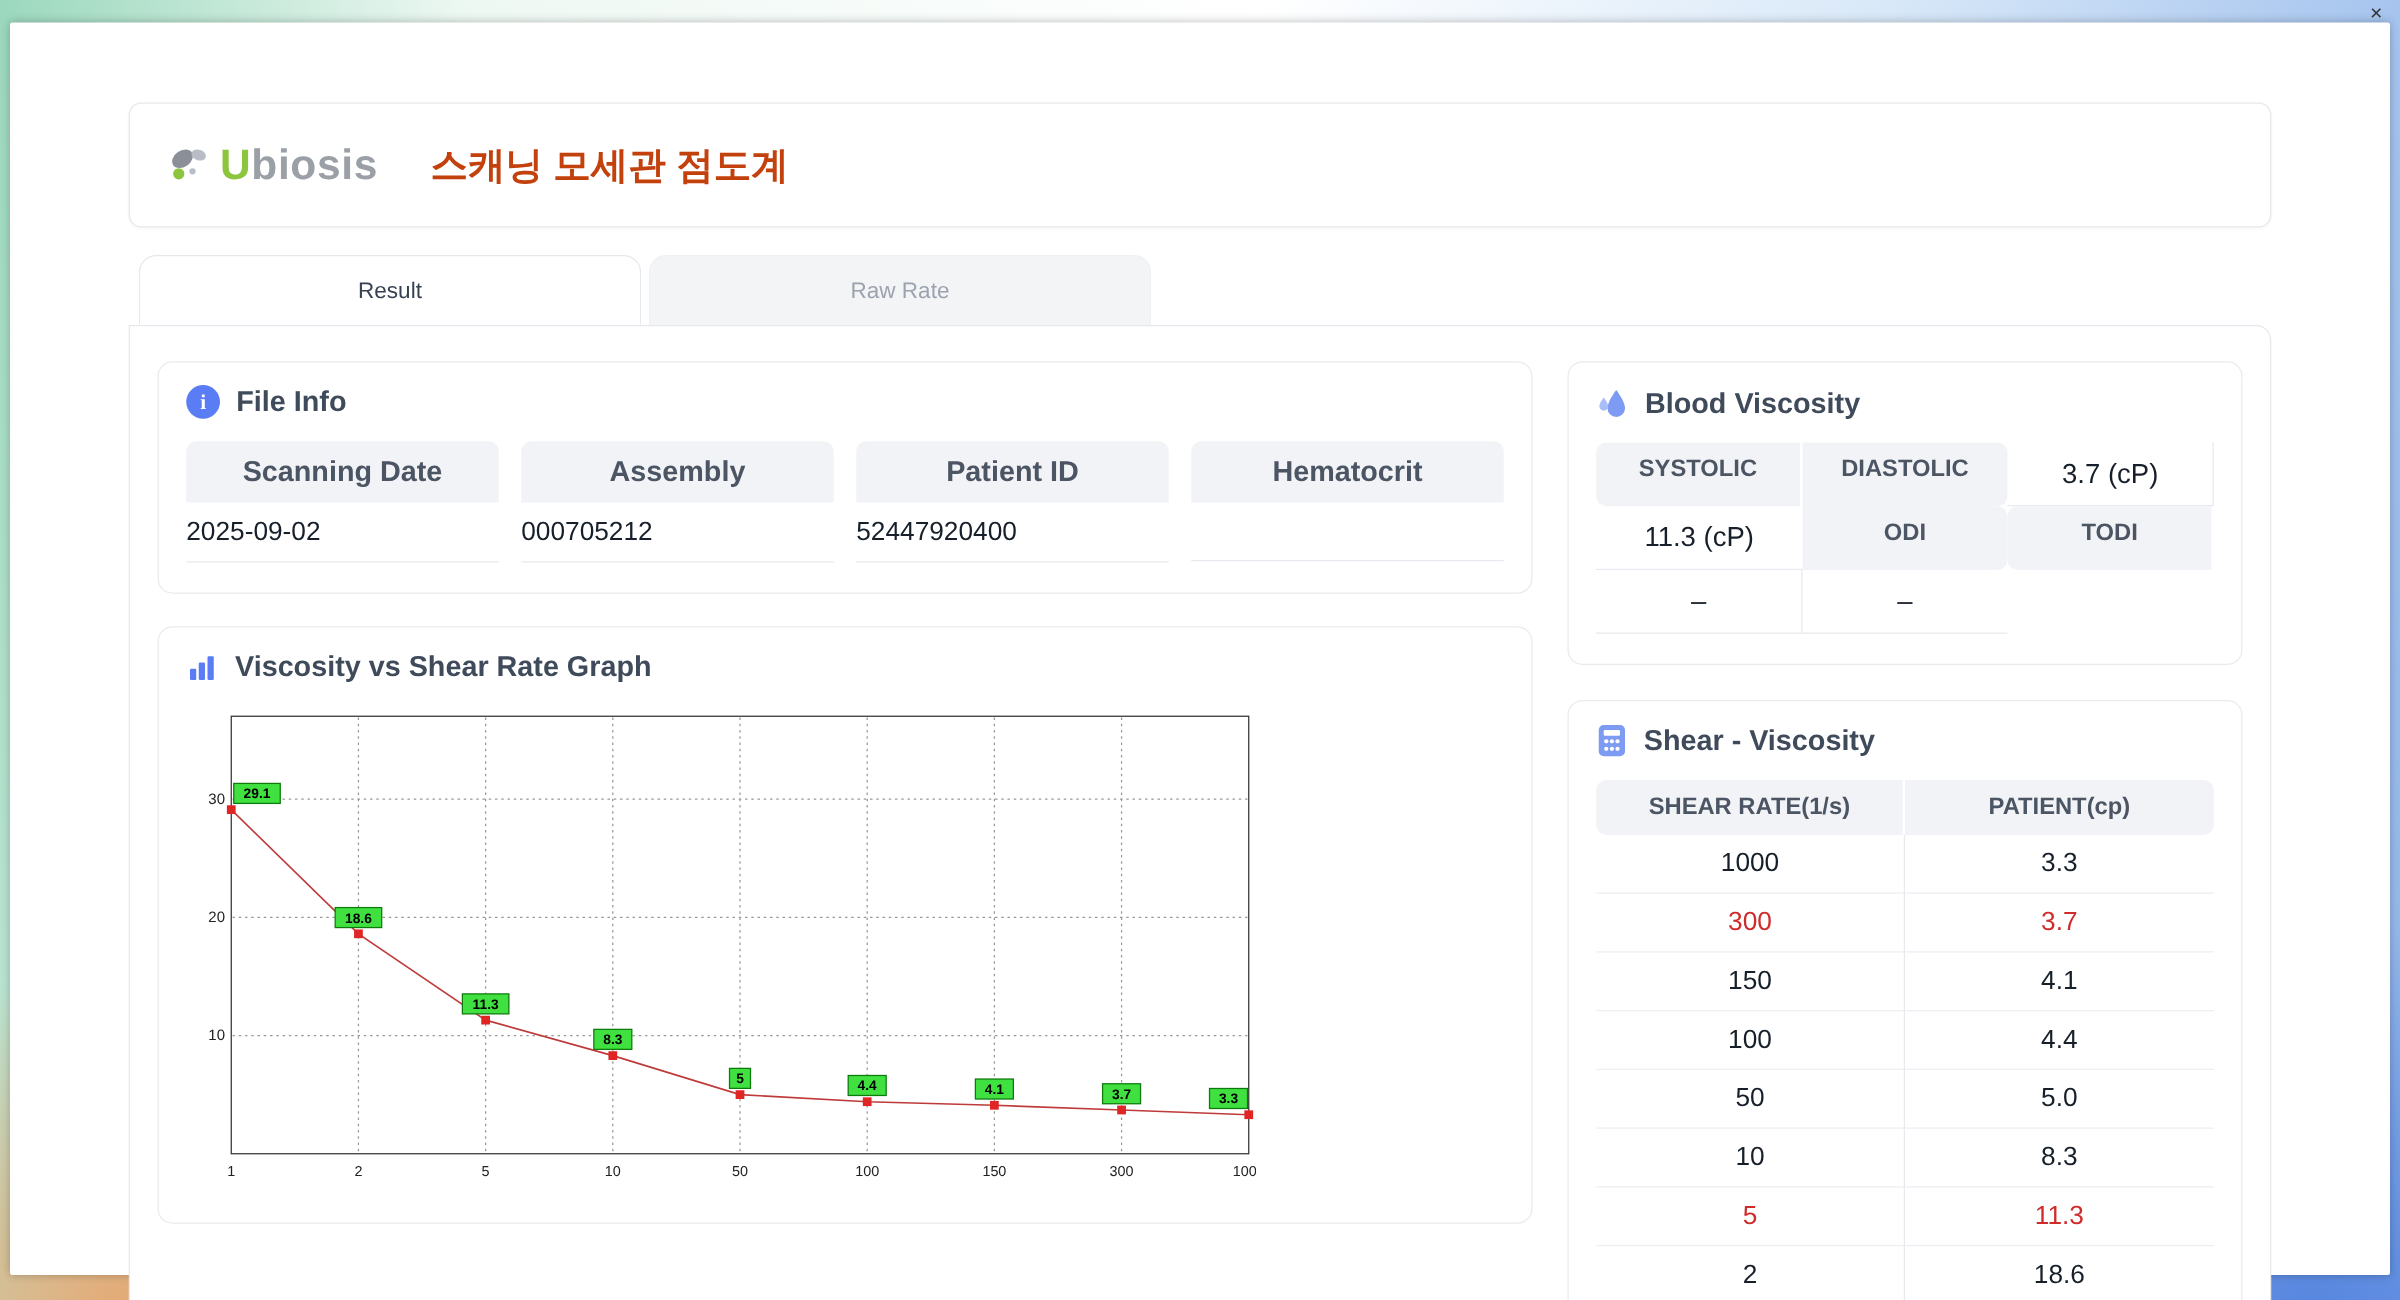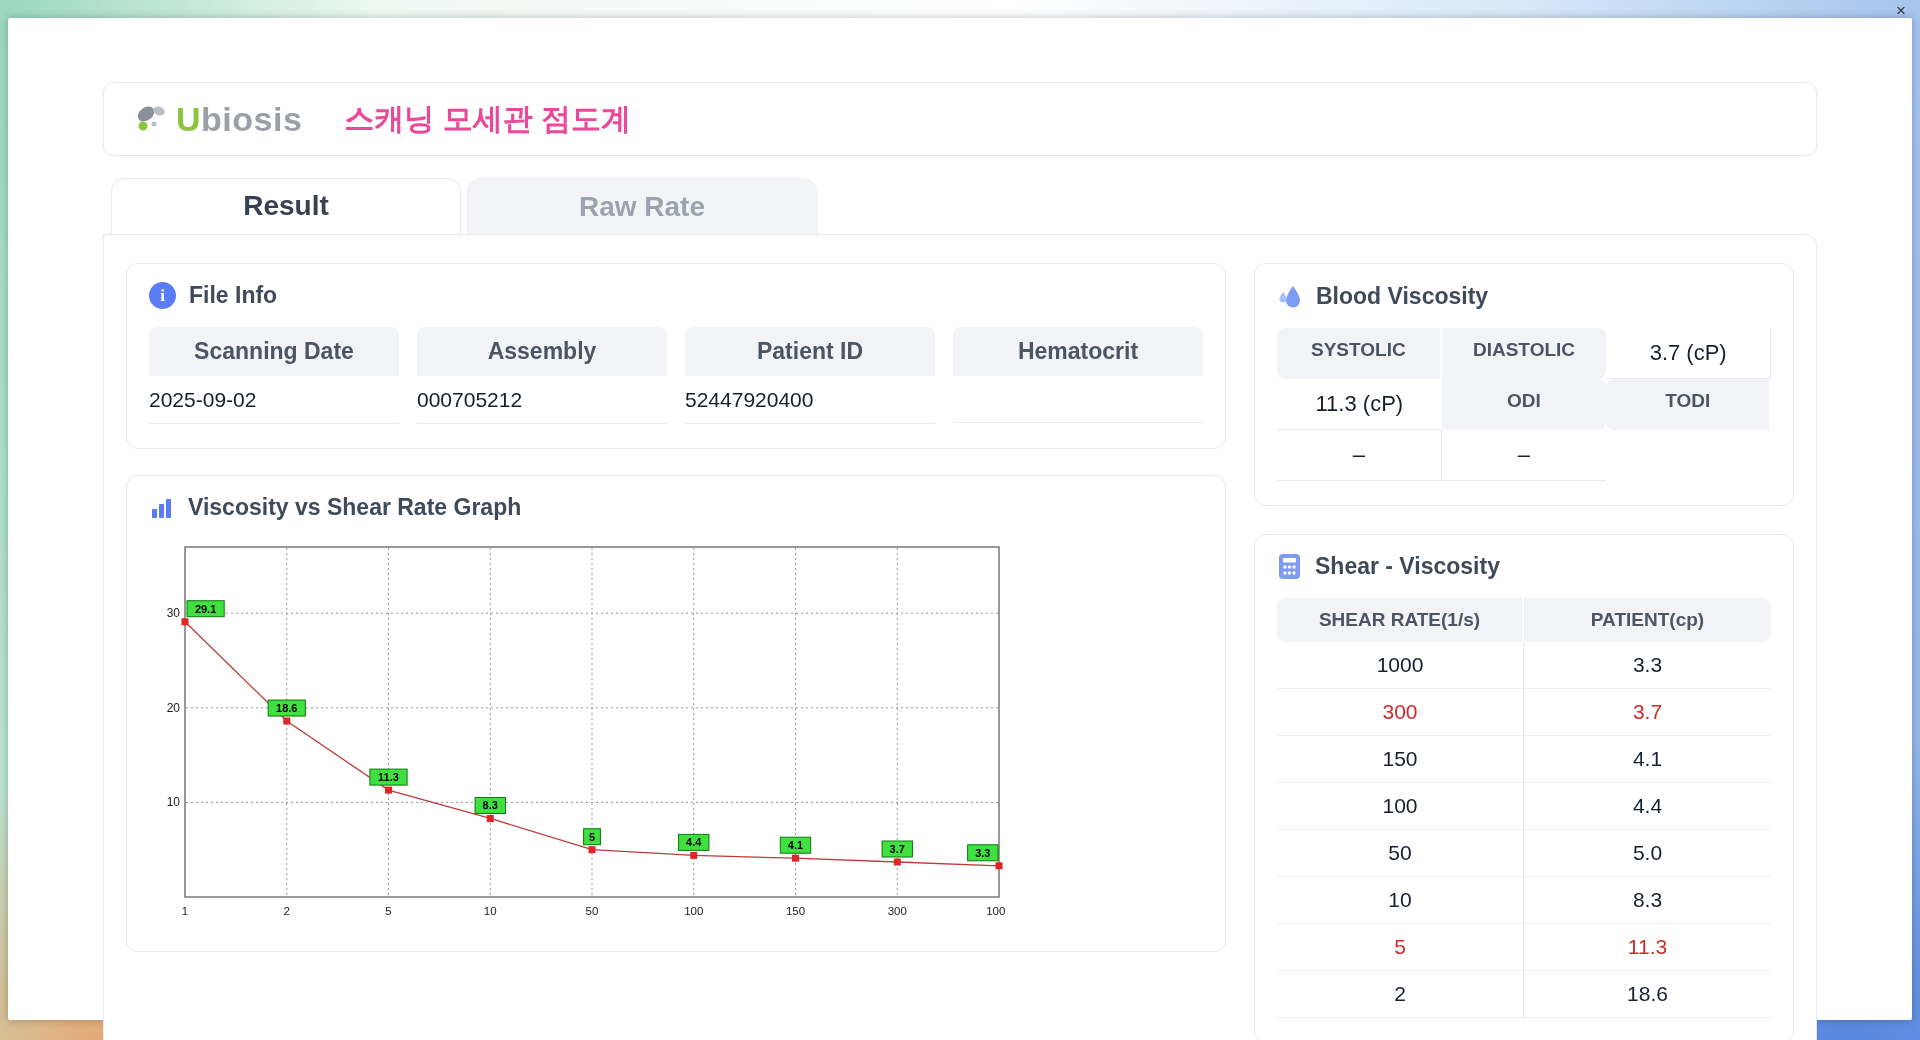--- a/index.html
+++ b/index.html
@@ -16,35 +16,35 @@
   .close-x { position:absolute; top:1px; right:14px; font-size:17px; color:#333; z-index:9; cursor:default; }
 
   .window {
     position:absolute; left:8px; right:8px; top:18px; bottom:20px;
     background:#fff; border-radius:2px; box-shadow:0 0 8px rgba(0,0,0,.25);
     padding:64px 95px 0 95px;
   }
 
   
   .header-card {
-    height:74px; border:1px solid #e7e8ee; border-radius:10px;
+    height:100px; border:1px solid #e7e8ee; border-radius:10px;
     display:flex; align-items:center; padding:0 30px; background:#fff;
     box-shadow:0 1px 2px rgba(17,24,39,.03);
   }
   .logo { display:flex; align-items:center; gap:4px; }
   .logo-text { font-size:34px; font-weight:700; letter-spacing:.5px; }
   .logo-text .u { color:#8cc63f; }
   .logo-text .rest { color:#9aa0a6; }
-  .app-title { margin-left:42px; font-size:30px; font-weight:700; color:#ec4899; }
+  .app-title { margin-left:42px; font-size:30px; font-weight:700; color:#c2410c; }
 
   
   .tabs { display:flex; gap:6px; margin-top:22px; padding-left:8px; position:relative; z-index:2; }
   .tab {
-    width:350px; height:56px; display:flex; align-items:center; justify-content:center;
-    font-size:28px; font-weight:700; border-radius:14px 14px 0 0; cursor:pointer;
+    width:402px; height:56px; display:flex; align-items:center; justify-content:center;
+    font-size:18px; font-weight:400; border-radius:14px 14px 0 0; cursor:pointer;
   }
   .tab.active {
     background:#fff; color:#374151; border:1px solid #e7e8ee; border-bottom:1px solid #fff;
     margin-bottom:-1px;
   }
   .tab.inactive { background:#f3f4f6; color:#9ca3af; border:1px solid #eef0f3; border-bottom:none; }
 
   
   .content-card {
     border:1px solid #e7e8ee; border-radius:0 12px 12px 12px; background:#fff;

